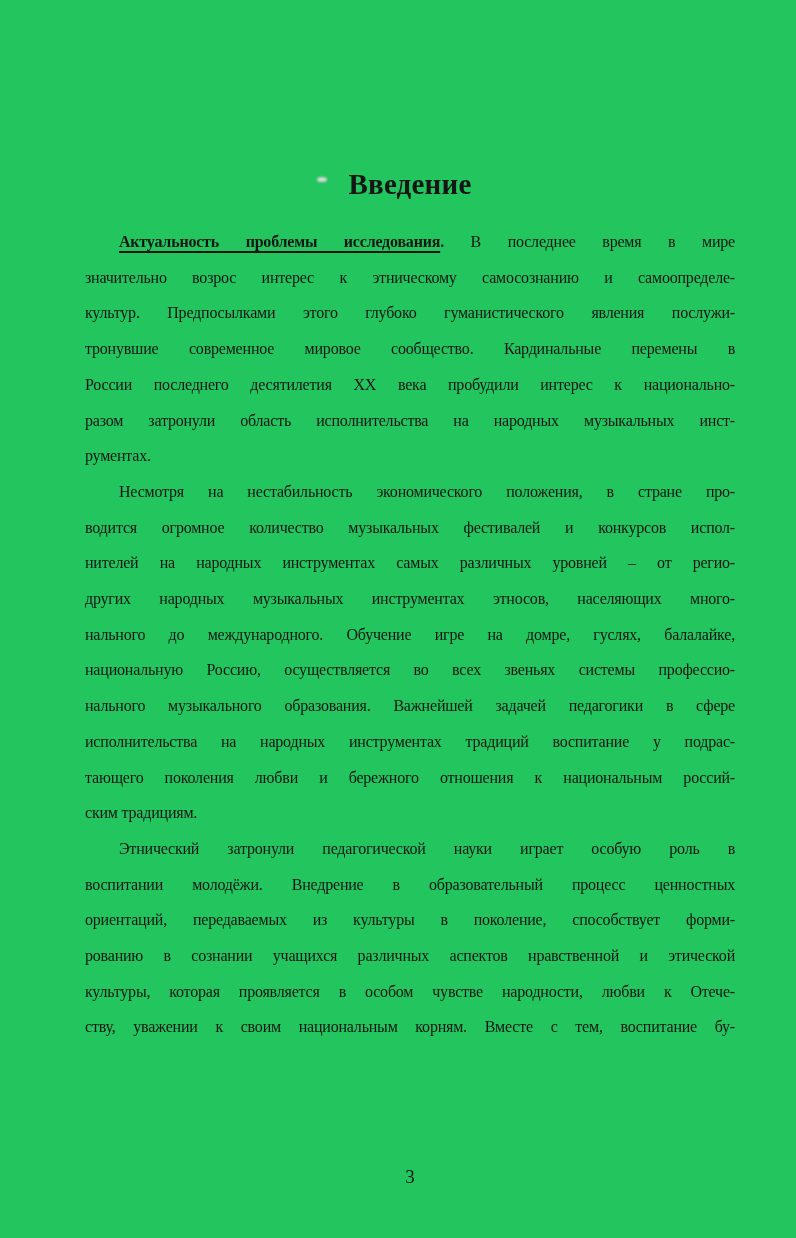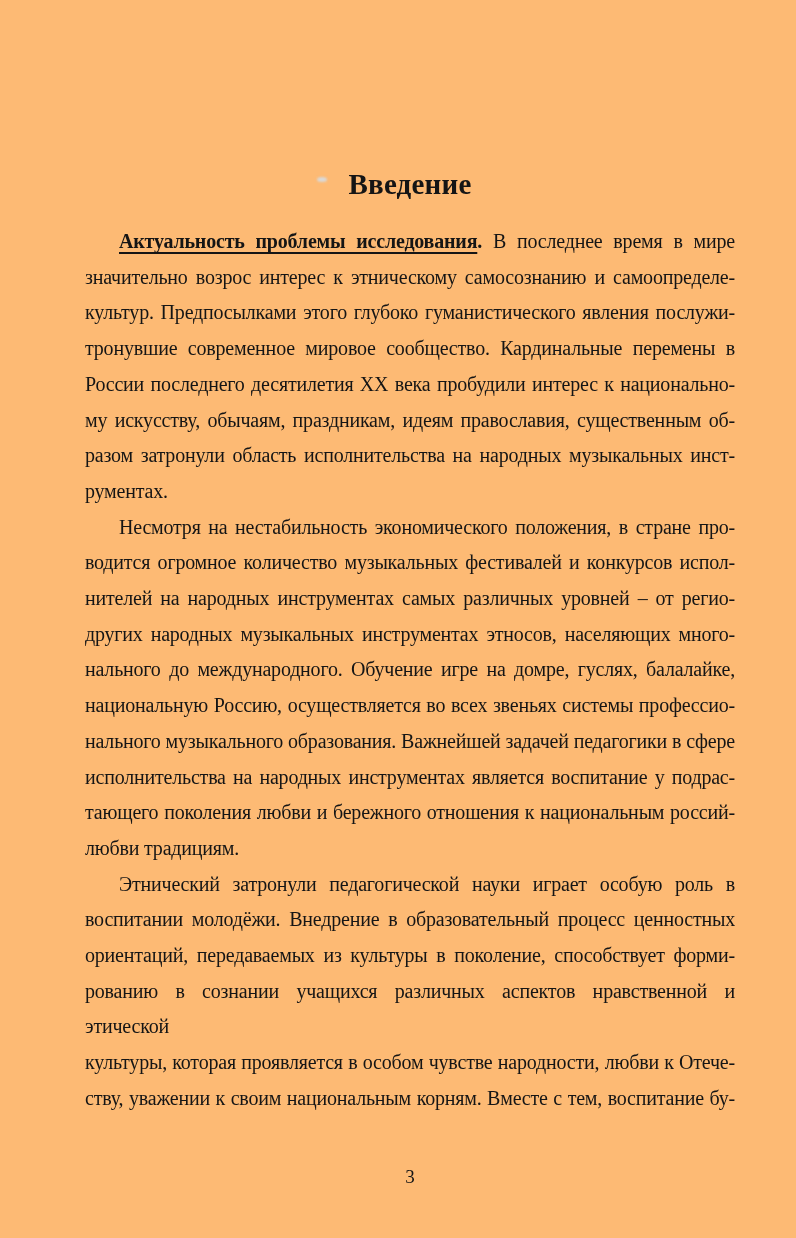--- a/index.html
+++ b/index.html
@@ -4,41 +4,41 @@
 <style>
   html, body {
     margin: 0;
     padding: 0;
     background: #ffffff;
   }
   .page {
     position: relative;
     width: 796px;
     height: 1238px;
-    background: #fdba74;
+    background: #22c55e;
     overflow: hidden;
     font-family: "Liberation Serif", "DejaVu Serif", serif;
     color: #151515;
   }
   .doc-title {
     position: absolute;
     top: 149px;
     left: 85px;
     width: 650px;
     text-align: center;
     font-size: 29px;
     font-weight: bold;
     letter-spacing: 0.2px;
   }
   .doc-body {
     position: absolute;
     top: 224px;
     left: 85px;
     width: 650px;
-    font-size: 20px;
+    font-size: 16px;
     line-height: 35.7px;
     letter-spacing: -0.2px;
   }
   .paragraph { margin: 0; }
   .line {
     text-align: justify;
     text-align-last: justify;
   }
   .line.no-justify {
     text-align: right;
@@ -76,35 +76,34 @@
 <div class="page">
   <div class="scan-artifact"></div>
   <h1 class="doc-title">Введение</h1>
   <div class="doc-body">
       <div class="paragraph">
         <div class="line indent"><span class="bold underline">Актуальность проблемы исследования</span><span class="bold">.</span><span> В последнее время в мире</span></div>
         <div class="line"><span>значительно возрос интерес к этническому самосознанию и самоопределе-</span></div>
         <div class="line"><span>культур. Предпосылками этого глубоко гуманистического явления послужи-</span></div>
         <div class="line"><span>тронувшие современное мировое сообщество. Кардинальные перемены в</span></div>
         <div class="line"><span>России последнего десятилетия XX века пробудили интерес к национально-</span></div>
-        <div class="line"><span>му искусству, обычаям, праздникам, идеям православия, существенным об-</span></div>
         <div class="line"><span>разом затронули область исполнительства на народных музыкальных инст-</span></div>
         <div class="line no-justify"><span>рументах.</span></div>
       </div>
       <div class="paragraph">
         <div class="line indent"><span>Несмотря на нестабильность экономического положения, в стране про-</span></div>
         <div class="line"><span>водится огромное количество музыкальных фестивалей и конкурсов испол-</span></div>
         <div class="line"><span>нителей на народных инструментах самых различных уровней – от регио-</span></div>
         <div class="line"><span>других народных музыкальных инструментах этносов, населяющих много-</span></div>
         <div class="line"><span>нального до международного. Обучение игре на домре, гуслях, балалайке,</span></div>
         <div class="line"><span>национальную Россию, осуществляется во всех звеньях системы профессио-</span></div>
         <div class="line"><span>нального музыкального образования. Важнейшей задачей педагогики в сфере</span></div>
-        <div class="line"><span>исполнительства на народных инструментах является воспитание у подрас-</span></div>
+        <div class="line"><span>исполнительства на народных инструментах традиций воспитание у подрас-</span></div>
         <div class="line"><span>тающего поколения любви и бережного отношения к национальным россий-</span></div>
-        <div class="line no-justify"><span>любви традициям.</span></div>
+        <div class="line no-justify"><span>ским традициям.</span></div>
       </div>
       <div class="paragraph">
         <div class="line indent"><span>Этнический затронули педагогической науки играет особую роль в</span></div>
         <div class="line"><span>воспитании молодёжи. Внедрение в образовательный процесс ценностных</span></div>
         <div class="line"><span>ориентаций, передаваемых из культуры в поколение, способствует форми-</span></div>
         <div class="line"><span>рованию в сознании учащихся различных аспектов нравственной и этической</span></div>
         <div class="line"><span>культуры, которая проявляется в особом чувстве народности, любви к Отече-</span></div>
         <div class="line"><span>ству, уважении к своим национальным корням. Вместе с тем, воспитание бу-</span></div>
       </div>
     </div>

